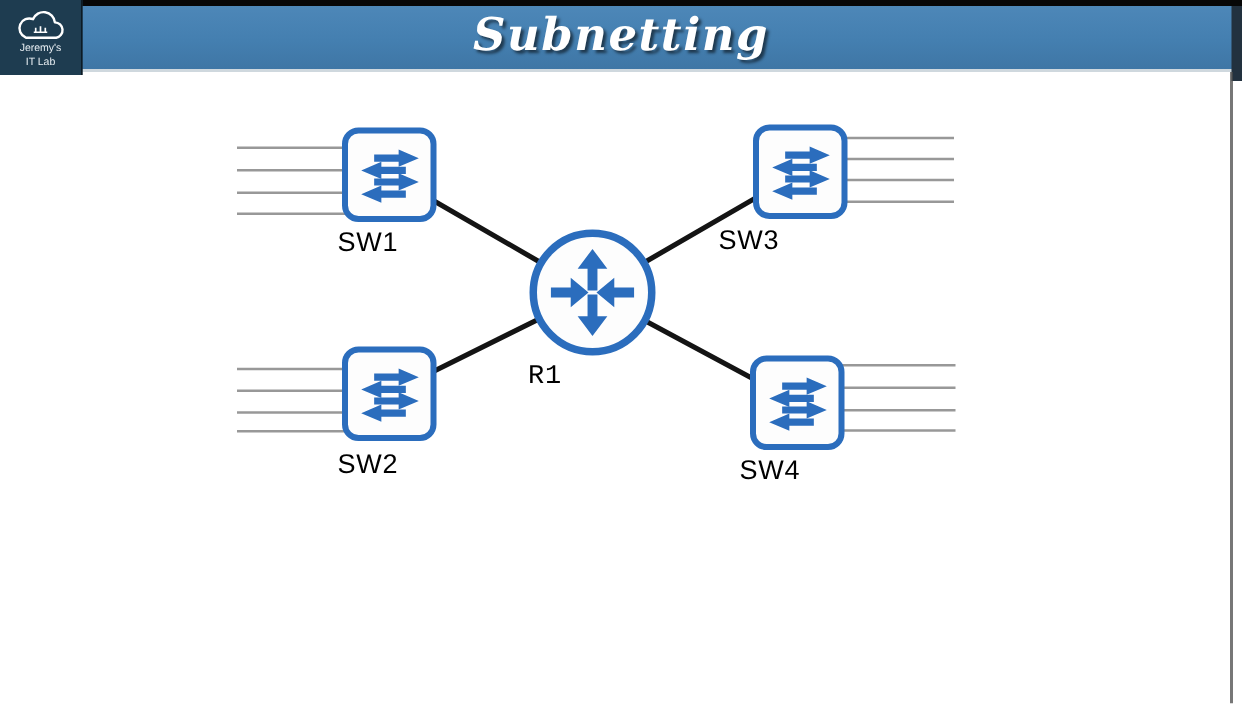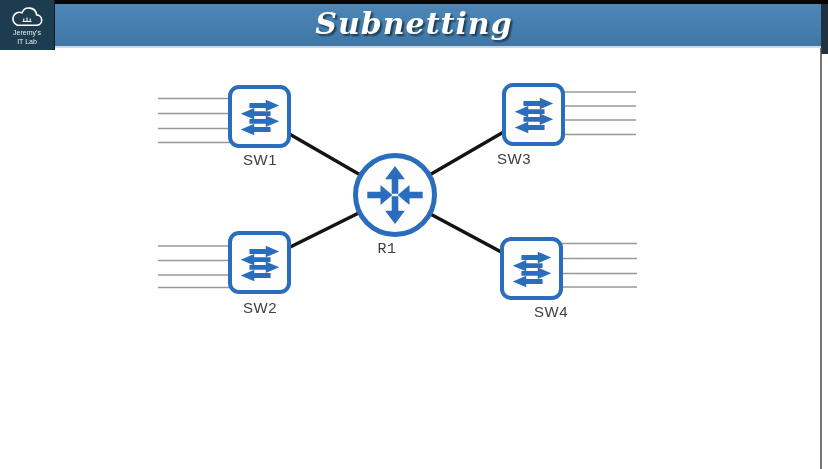--- a/index.html
+++ b/index.html
@@ -37,27 +37,27 @@
   .wires{position:absolute;left:0;top:0;width:828px;height:469px;}
   .link-line{stroke:var(--link);stroke-width:3.4;stroke-linecap:round;}
   .host-line{stroke:var(--host-line);stroke-width:1.7;}
 
   .node{position:absolute;background:#fdfdfd;color:var(--blue);}
   .switch-node{width:63px;height:63px;border:4px solid var(--blue);border-radius:11px;
     display:flex;align-items:center;justify-content:center;}
   .router-node{width:84px;height:84px;border:5px solid var(--blue);border-radius:50%;
     display:flex;align-items:center;justify-content:center;}
   .node svg{display:block;}
-  .node-label{position:absolute;width:70px;text-align:center;font-size:15px;color:#404040;
+  .node-label{position:absolute;width:70px;text-align:left;font-size:18px;color:#000000;
     letter-spacing:0.5px;}
 
   #sw1{left:228px;top:85px;}  #sw1-label{left:225px;top:151px;}
   #sw2{left:228px;top:231px;} #sw2-label{left:225px;top:299px;}
   #sw3{left:502px;top:83px;}  #sw3-label{left:479px;top:150px;}
-  #sw4{left:500px;top:237px;} #sw4-label{left:516px;top:303px;}
+  #sw4{left:500px;top:237px;} #sw4-label{left:493px;top:303px;}
   #r1 {left:353px;top:153px;} #r1-label {left:352px;top:241px;font-family:Liberation Mono, monospace;}
 </style>
 </head>
 <body>
 
 <div class="stage">
 
   <div class="top-strip"></div>
   <div class="banner">
     <div class="banner-right-cap"></div>

